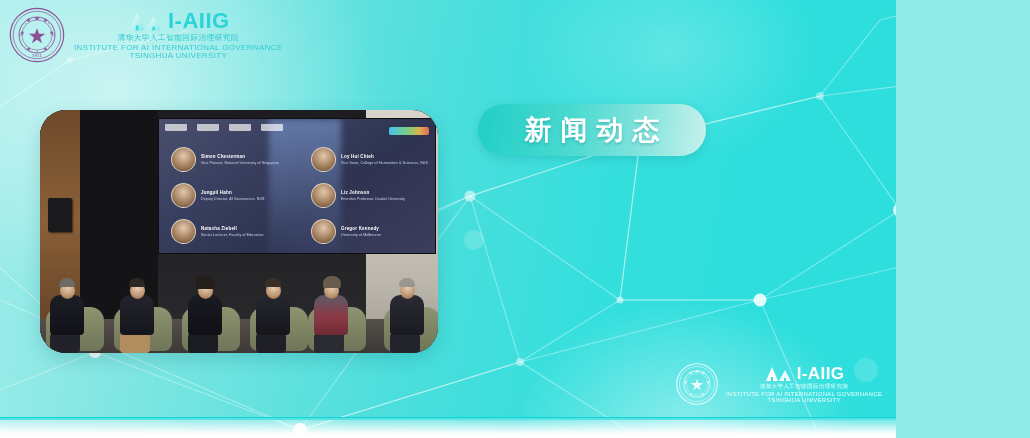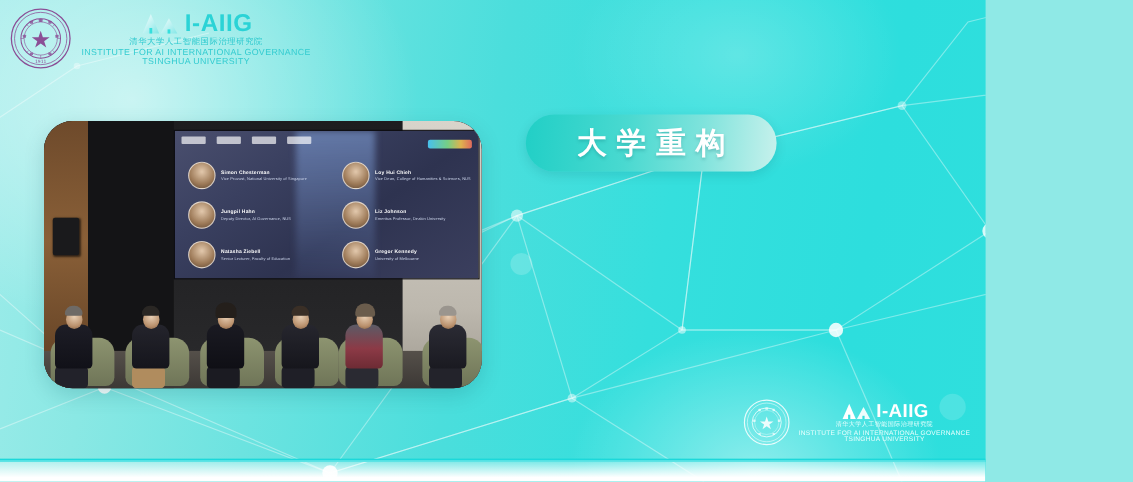--- a/index.html
+++ b/index.html
@@ -365,21 +365,21 @@
         <div class="chair" style="left:344px; width:56px; height:44px;"></div>
         <div class="legs" style="left:350px; background:#23232b;"></div>
         <div class="torso" style="left:350px; background:linear-gradient(180deg,#2b2b34,#1a1a21);"></div>
         <div class="head" style="left:360px; bottom:54px;"></div>
         <div class="hair" style="left:359px; bottom:66px; background:#9a958e;"></div>
       </div>
     </div>
   </div>
 
   <div class="badge">
-    <span class="badge-text">大学重构</span>
+    <span class="badge-text">新闻动态</span>
   </div>
 
 
   <div class="bottom-rule"></div>
   <div class="bottom-fade"></div>
 
   <div class="footer-logo">
     <svg class="footer-seal" viewBox="0 0 100 100">
       <circle cx="50" cy="50" r="46" fill="none" stroke="#ffffff" stroke-width="2.4" stroke-opacity=".9"></circle>
       <circle cx="50" cy="50" r="40" fill="none" stroke="#ffffff" stroke-width="1.4" stroke-opacity=".8"></circle>

